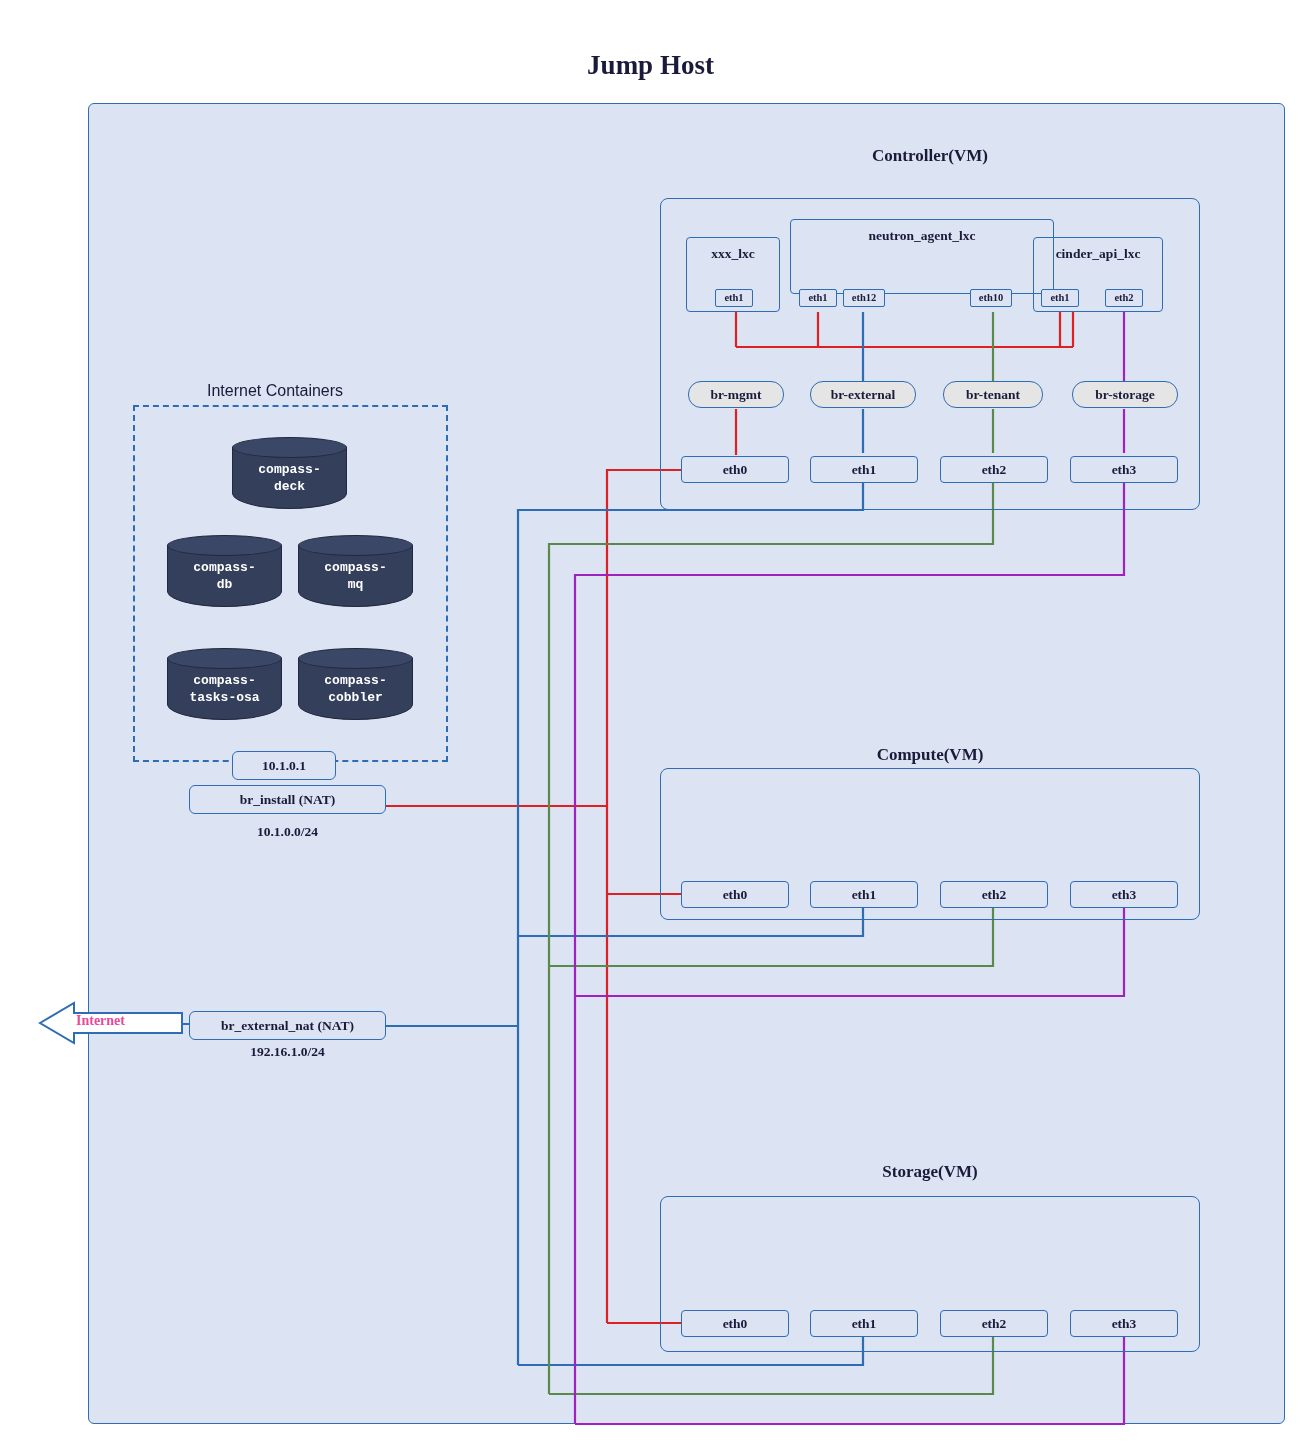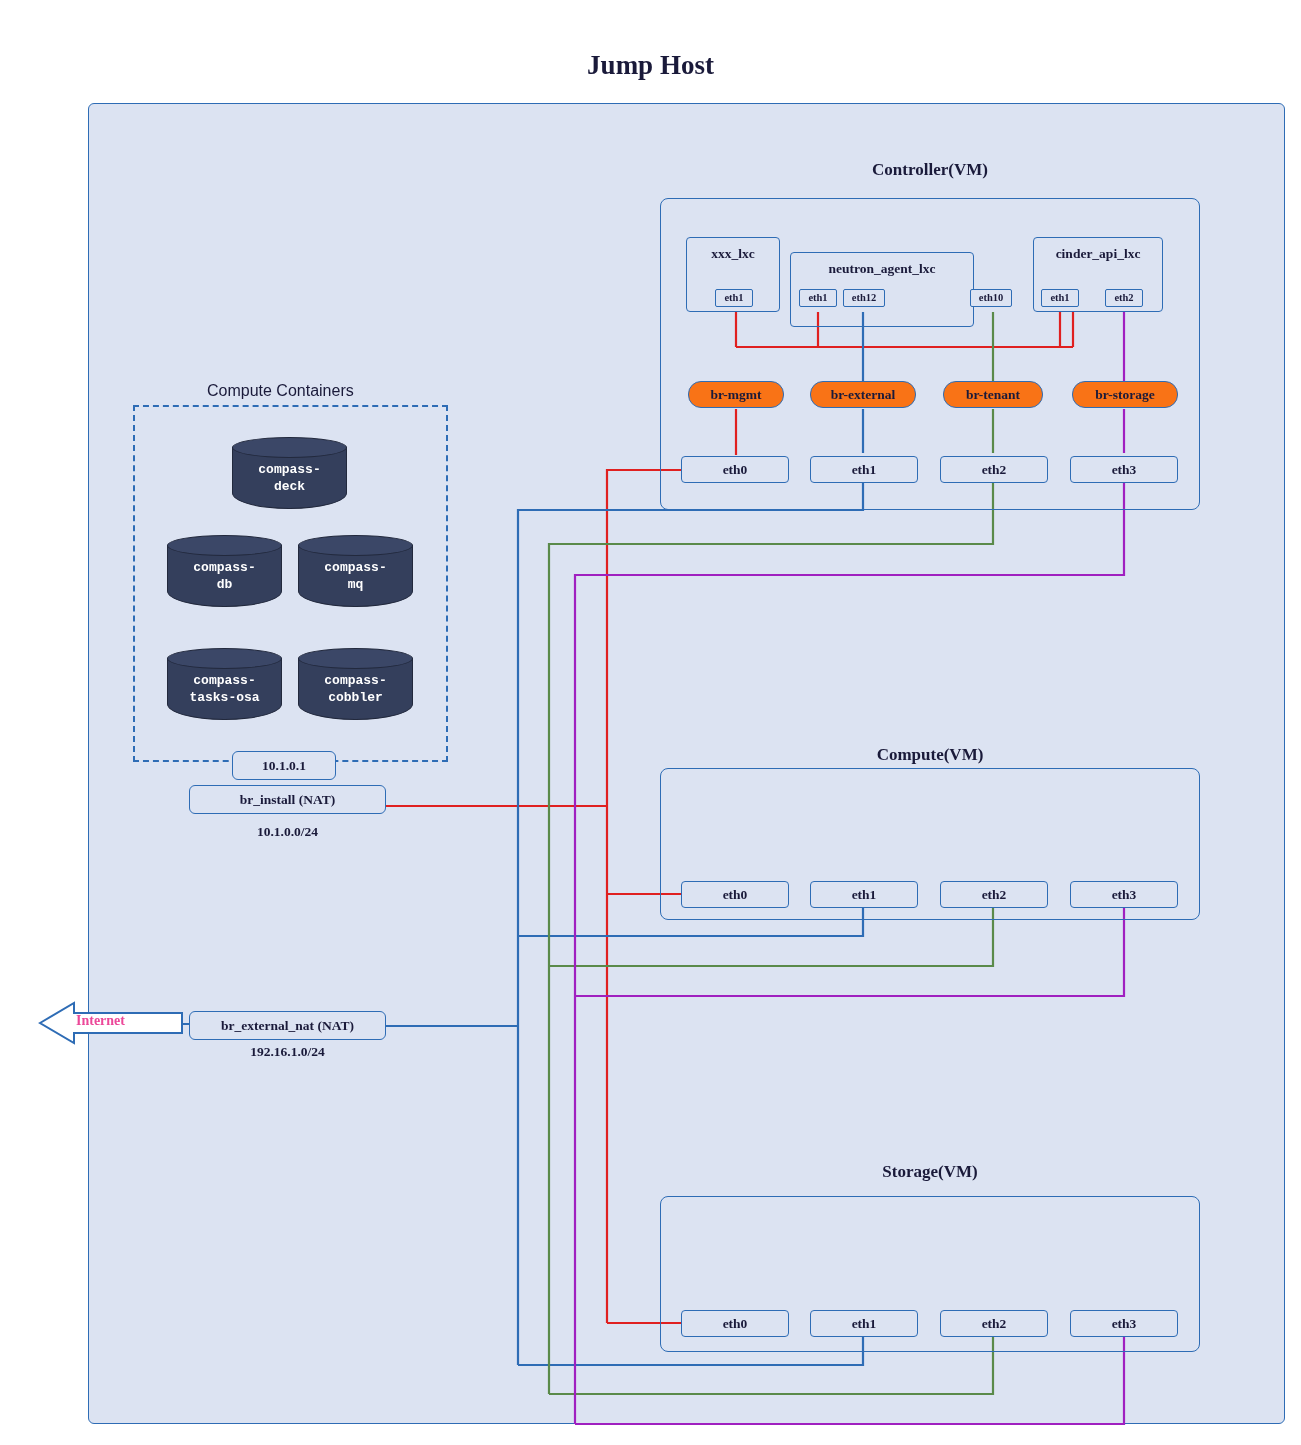--- a/index.html
+++ b/index.html
@@ -96,21 +96,21 @@
     position: absolute;
     border: 1.3px solid #2e6cb5;
     border-radius: 13px;
     box-sizing: border-box;
     font-size: 13.5px;
     font-weight: bold;
     color: #1a1a3a;
     text-align: center;
     height: 27px;
     line-height: 25px;
-    background: #f97316;
+    background: #e5e5e5;
   }
   .nat-box {
     position: absolute;
     border: 1.3px solid #2e6cb5;
     border-radius: 6px;
     box-sizing: border-box;
     font-size: 13.5px;
     font-weight: bold;
     color: #1a1a3a;
     text-align: center;
@@ -254,29 +254,29 @@
     <path d="M993,908 L993,966 L549,966" stroke="#5a8a4a" stroke-width="2.2" fill="none"></path>
     <path d="M993,1337 L993,1394 L549,1394" stroke="#5a8a4a" stroke-width="2.2" fill="none"></path>
 
     <path d="M1124,312 L1124,347 L1124,381" stroke="#a020c0" stroke-width="2.2" fill="none"></path>
     <path d="M1124,409 L1124,453" stroke="#a020c0" stroke-width="2.2" fill="none"></path>
     <path d="M1124,482 L1124,575 L575,575 L575,1424" stroke="#a020c0" stroke-width="2.2" fill="none"></path>
     <path d="M1124,908 L1124,996 L575,996" stroke="#a020c0" stroke-width="2.2" fill="none"></path>
     <path d="M1124,1337 L1124,1424 L575,1424" stroke="#a020c0" stroke-width="2.2" fill="none"></path>
   </svg>
 
-  <div class="vm-title" style="left:660px; top:160px; width:540px;">Controller(VM)</div>
+  <div class="vm-title" style="left:660px; top:146px; width:540px;">Controller(VM)</div>
   <div class="vm-box" style="left:660px; top:198px; width:540px; height:312px;"></div>
 
   <div class="lxc-box" style="left:686px; top:237px; width:94px; height:75px;padding-left:16px;">
     <div class="lxc-label">xxx_lxc</div>
   </div>
   <div class="eth-small" style="left:715px; top:289px; width:38px;">eth1</div>
 
-  <div class="lxc-box" style="left:790px; top:252px; width:184px; height:75px;padding-left:20px;">
+  <div class="lxc-box" style="left:790px; top:219px; width:264px; height:75px;padding-left:20px;">
     <div class="lxc-label">neutron_agent_lxc</div>
   </div>
   <div class="eth-small" style="left:799px; top:289px; width:38px;">eth1</div>
   <div class="eth-small" style="left:843px; top:289px; width:42px;">eth12</div>
   <div class="eth-small" style="left:970px; top:289px; width:42px;">eth10</div>
 
   <div class="lxc-box" style="left:1033px; top:237px; width:130px; height:75px;">
     <div class="lxc-label">cinder_api_lxc</div>
   </div>
   <div class="eth-small" style="left:1041px; top:289px; width:38px;">eth1</div>
@@ -299,21 +299,21 @@
   <div class="eth-box" style="left:940px; top:881px; width:108px;">eth2</div>
   <div class="eth-box" style="left:1070px; top:881px; width:108px;">eth3</div>
 
   <div class="vm-title" style="left:660px; top:1162px; width:540px;">Storage(VM)</div>
   <div class="vm-box" style="left:660px; top:1196px; width:540px; height:156px;"></div>
   <div class="eth-box" style="left:681px; top:1310px; width:108px;">eth0</div>
   <div class="eth-box" style="left:810px; top:1310px; width:108px;">eth1</div>
   <div class="eth-box" style="left:940px; top:1310px; width:108px;">eth2</div>
   <div class="eth-box" style="left:1070px; top:1310px; width:108px;">eth3</div>
 
-  <div class="compass-title" style="left:207px; top:382px;">Compute Containers</div>
+  <div class="compass-title" style="left:207px; top:382px;">Internet Containers</div>
   <div class="compass-dashed"></div>
 
   <div class="cylinder" style="left:232px; top:437px;">
     <div class="cyl-body"></div>
     <div class="cyl-top"></div>
     <div class="cyl-text">
       <span>compass-</span><br><span>deck</span>
     </div>
   </div>
 

